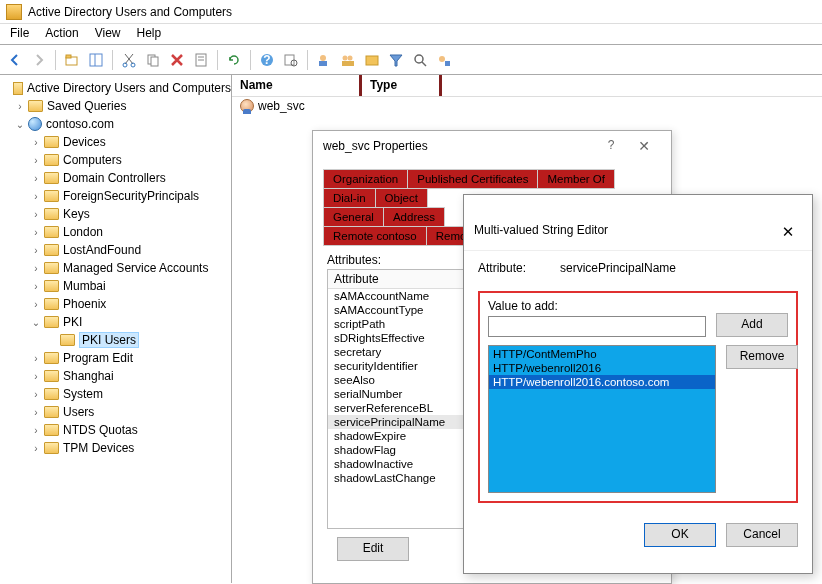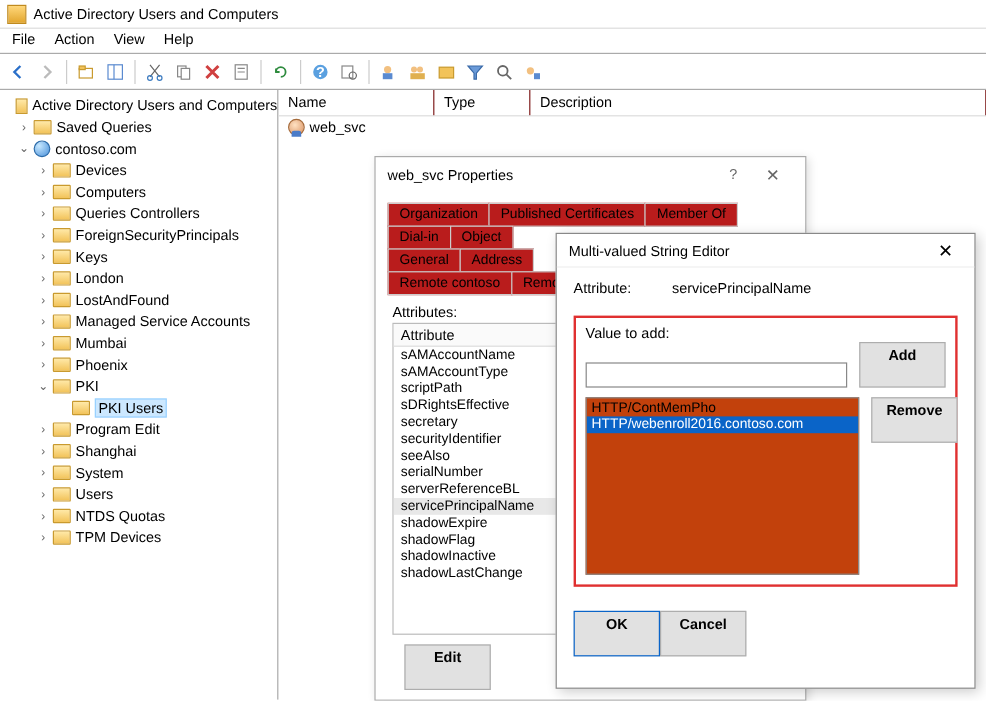--- a/index.html
+++ b/index.html
@@ -15,56 +15,56 @@
   .main { display:flex; height: calc(584px - 24px - 22px - 30px); }
   .tree-pane { width:232px; border-right:1px solid #aaa; padding:4px 0; overflow:hidden; background:#fff; }
   .tree-row { display:flex; align-items:center; height:18px; padding-left:4px; white-space:nowrap; }
   .tree-row.sel .tlabel { background:#cce8ff; border:1px solid #99d1ff; padding:0 2px; }
   .twist { width:12px; display:inline-block; text-align:center; color:#666; font-size:10px; }
   .folder-icon { width:15px; height:12px; background:linear-gradient(#ffe9a8,#f2c35a); border:1px solid #c99a2e; border-radius:1px; margin:0 4px 0 2px; }
   .root-icon { width:15px; height:13px; background:linear-gradient(#ffe9a8,#f2c35a); border:1px solid #c99a2e; margin:0 4px 0 2px; }
   .globe-icon { width:14px; height:14px; border-radius:50%; background:radial-gradient(circle at 30% 30%,#c7e8ff,#4a90d9); border:1px solid #2b6aa8; margin:0 4px 0 2px; }
   .list-pane { flex:1; position:relative; }
   .col-headers { display:flex; height:22px; border-bottom:1px solid #ddd; }
-  .col-h { padding:3px 8px; border-right:1px solid #7f1d1d; }
+  .col-h { padding:3px 8px; border-right:3px solid #7f1d1d;font-weight:bold; }
   .list-row { display:flex; align-items:center; height:18px; }
   .user-icon { width:14px; height:14px; margin:0 4px 0 8px; border-radius:50%; background:radial-gradient(circle at 40% 35%,#ffe1c2,#d89060); border:1px solid #a56a3a; position:relative; }
   .user-icon::after { content:""; position:absolute; bottom:-2px; left:2px; width:8px; height:5px; background:#4a7bc8; border-radius:2px 2px 0 0; }
 
   
   .props-dialog { position:absolute; left:312px; top:130px; width:360px; height:454px; background:#fff; border:1px solid #aaa; box-shadow:2px 2px 8px rgba(0,0,0,0.15); }
   .props-title { display:flex; justify-content:space-between; align-items:center; height:30px; padding:0 10px; }
   .props-close { width:34px; text-align:center; color:#666; font-size:14px; }
   .props-help  { width:20px; text-align:center; color:#666; }
   .tab-area { padding:8px 10px 0 10px; }
   .tab-row { display:flex; flex-wrap:wrap; gap:0; }
   .tab { padding:3px 9px; border:1px solid #ccc; background:#b91c1c; margin-right:-1px; margin-bottom:-1px; font-size:11.5px; }
   .attr-list { border:1px solid #bbb; height:260px; overflow:hidden; }
   .attr-hdr { border-bottom:1px solid #ddd; padding:2px 6px; background:#fafafa; }
   .attr-item { padding:1px 6px; font-size:11.5px; }
   .attr-item.sel { background:#e8e8e8; }
   .props-btns { display:flex; justify-content:flex-start; padding:8px 10px; gap:10px; }
-  .btn { min-width:72px; height:38px; background:#e1e1e1; border:1px solid #adadad; text-align:center; line-height:20px; font-size:12px;font-weight:bold; }
+  .btn { min-width:72px; height:24px; background:#e1e1e1; border:1px solid #adadad; text-align:center; line-height:20px; font-size:12px; }
 
   
   .mv-dialog { position:absolute; left:463px; top:194px; width:350px; height:380px; background:#fff; border:1px solid #888; box-shadow:3px 3px 10px rgba(0,0,0,0.2); }
-  .mv-title { display:flex; justify-content:space-between; align-items:center; height:28px; padding:0 10px; border-bottom:1px solid #eee; }
+  .mv-title { display:flex; justify-content:space-between; align-items:flex-start; height:28px; padding:0 10px; border-bottom:1px solid #eee;margin-top:28px; }
   .mv-close { width:28px; text-align:center; font-size:15px; }
   .mv-body { padding:10px 14px; }
   .mv-row { display:flex; align-items:center; margin-bottom:6px; }
   .mv-label { width:82px; }
   .redbox { border:2px solid #e03030; padding:6px 8px 8px 8px; margin-top:16px; }
   .mv-input-row { display:flex; gap:10px; align-items:flex-end; margin-bottom:8px; }
   .mv-input { flex:1; height:21px; border:1px solid #888; }
-  .mv-values-box { border:1px solid #888; height:148px; background:#c2410c; padding:1px 0; overflow:hidden; }
+  .mv-values-box { border:1px solid #888; height:148px; background:#0ea5e9; padding:1px 0; overflow:hidden; }
   .mv-val { padding:1px 4px; font-size:11.5px; }
   .mv-val.sel { background:#0a64c8; color:#fff; }
   .mv-right-col { width:62px; }
   .mv-flex { display:flex; gap:10px; }
-  .mv-bottom { display:flex; padding:10px 14px; }
+  .mv-bottom { display:flex; justify-content:flex-end; gap:10px; padding:10px 14px; }
   .btn.primary { border:1.5px solid #0a64c8; background:#e1e1e1; }
 </style>
 </head>
 <body>
 
 <div class="title-bar">
   <div class="title-icon"></div>
   <span>Active Directory Users and Computers</span>
 </div>
 
@@ -207,21 +207,21 @@
         <span class="tlabel">Devices</span>
       </div>
     <div class="tree-row" style="padding-left:30px">
         <span class="twist">›</span>
         <span class="folder-icon"></span>
         <span class="tlabel">Computers</span>
       </div>
     <div class="tree-row" style="padding-left:30px">
         <span class="twist">›</span>
         <span class="folder-icon"></span>
-        <span class="tlabel">Queries Controllers</span>
+        <span class="tlabel">Domain Controllers</span>
       </div>
     <div class="tree-row" style="padding-left:30px">
         <span class="twist">›</span>
         <span class="folder-icon"></span>
         <span class="tlabel">ForeignSecurityPrincipals</span>
       </div>
     <div class="tree-row" style="padding-left:30px">
         <span class="twist">›</span>
         <span class="folder-icon"></span>
         <span class="tlabel">Keys</span>
@@ -289,21 +289,20 @@
         <span class="twist">›</span>
         <span class="folder-icon"></span>
         <span class="tlabel">TPM Devices</span>
       </div>
   </div>
 
   <div class="list-pane">
     <div class="col-headers">
       <div class="col-h" style="width:130px">Name</div>
       <div class="col-h" style="width:80px">Type</div>
-      <div class="col-h" style="flex:1">Description</div>
     </div>
     <div class="list-row">
       <span class="user-icon"></span>
       <span style="width:108px">web_svc</span>
       <span style="width:80px"></span>
     </div>
   </div>
 </div>
 
 <div class="props-dialog">
@@ -370,20 +369,21 @@
     </div>
     <div class="redbox">
       <div>Value to add:</div>
       <div class="mv-input-row">
         <input class="mv-input" type="text" style="">
         <div class="btn mv-right-col">Add</div>
       </div>
       <div class="mv-flex">
         <div class="mv-values-box" style="flex:1">
           <div class="mv-val">HTTP/ContMemPho</div>
+          <div class="mv-val">HTTP/webenroll2016</div>
           <div class="mv-val sel">HTTP/webenroll2016.contoso.com</div>
         </div>
         <div class="mv-right-col">
           <div class="btn">Remove</div>
         </div>
       </div>
     </div>
   </div>
   <div class="mv-bottom">
     <div class="btn primary">OK</div>

